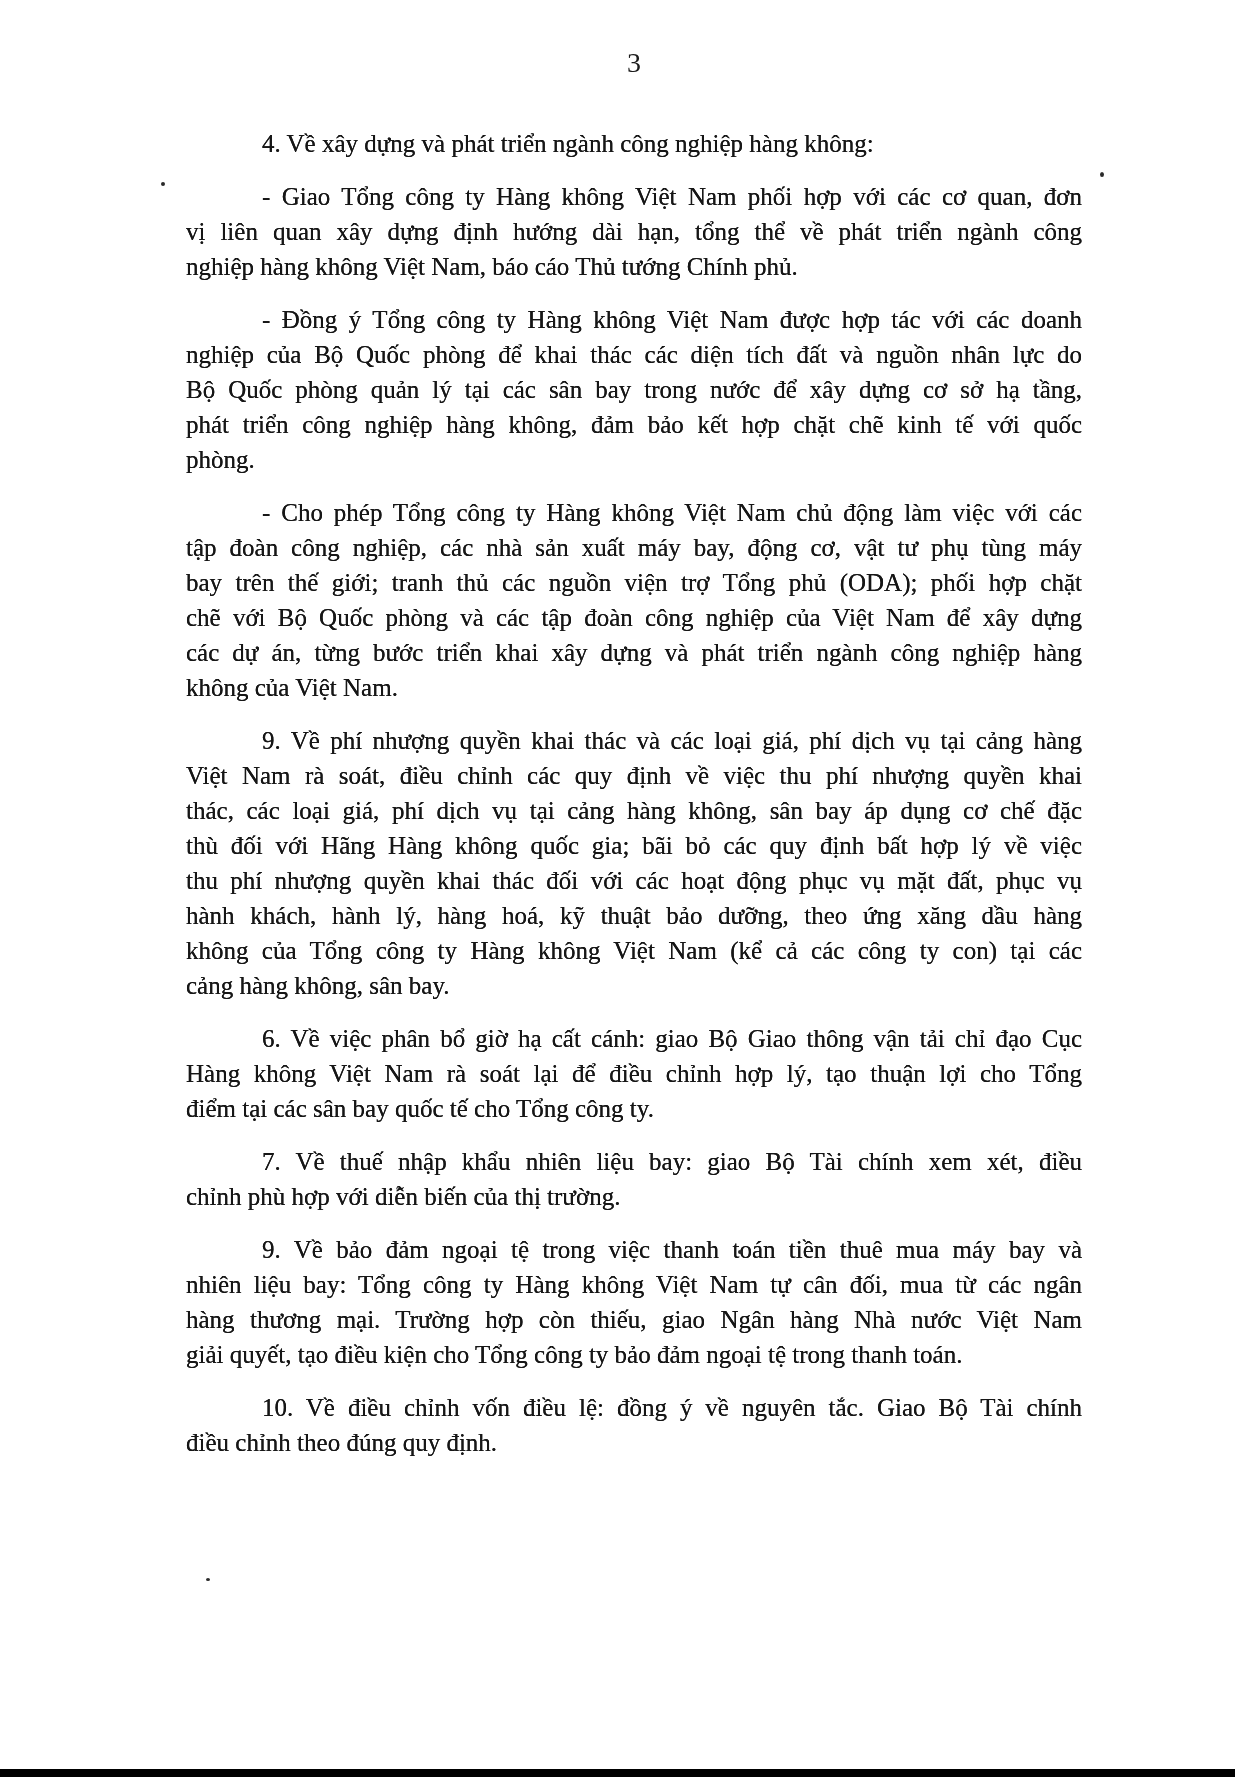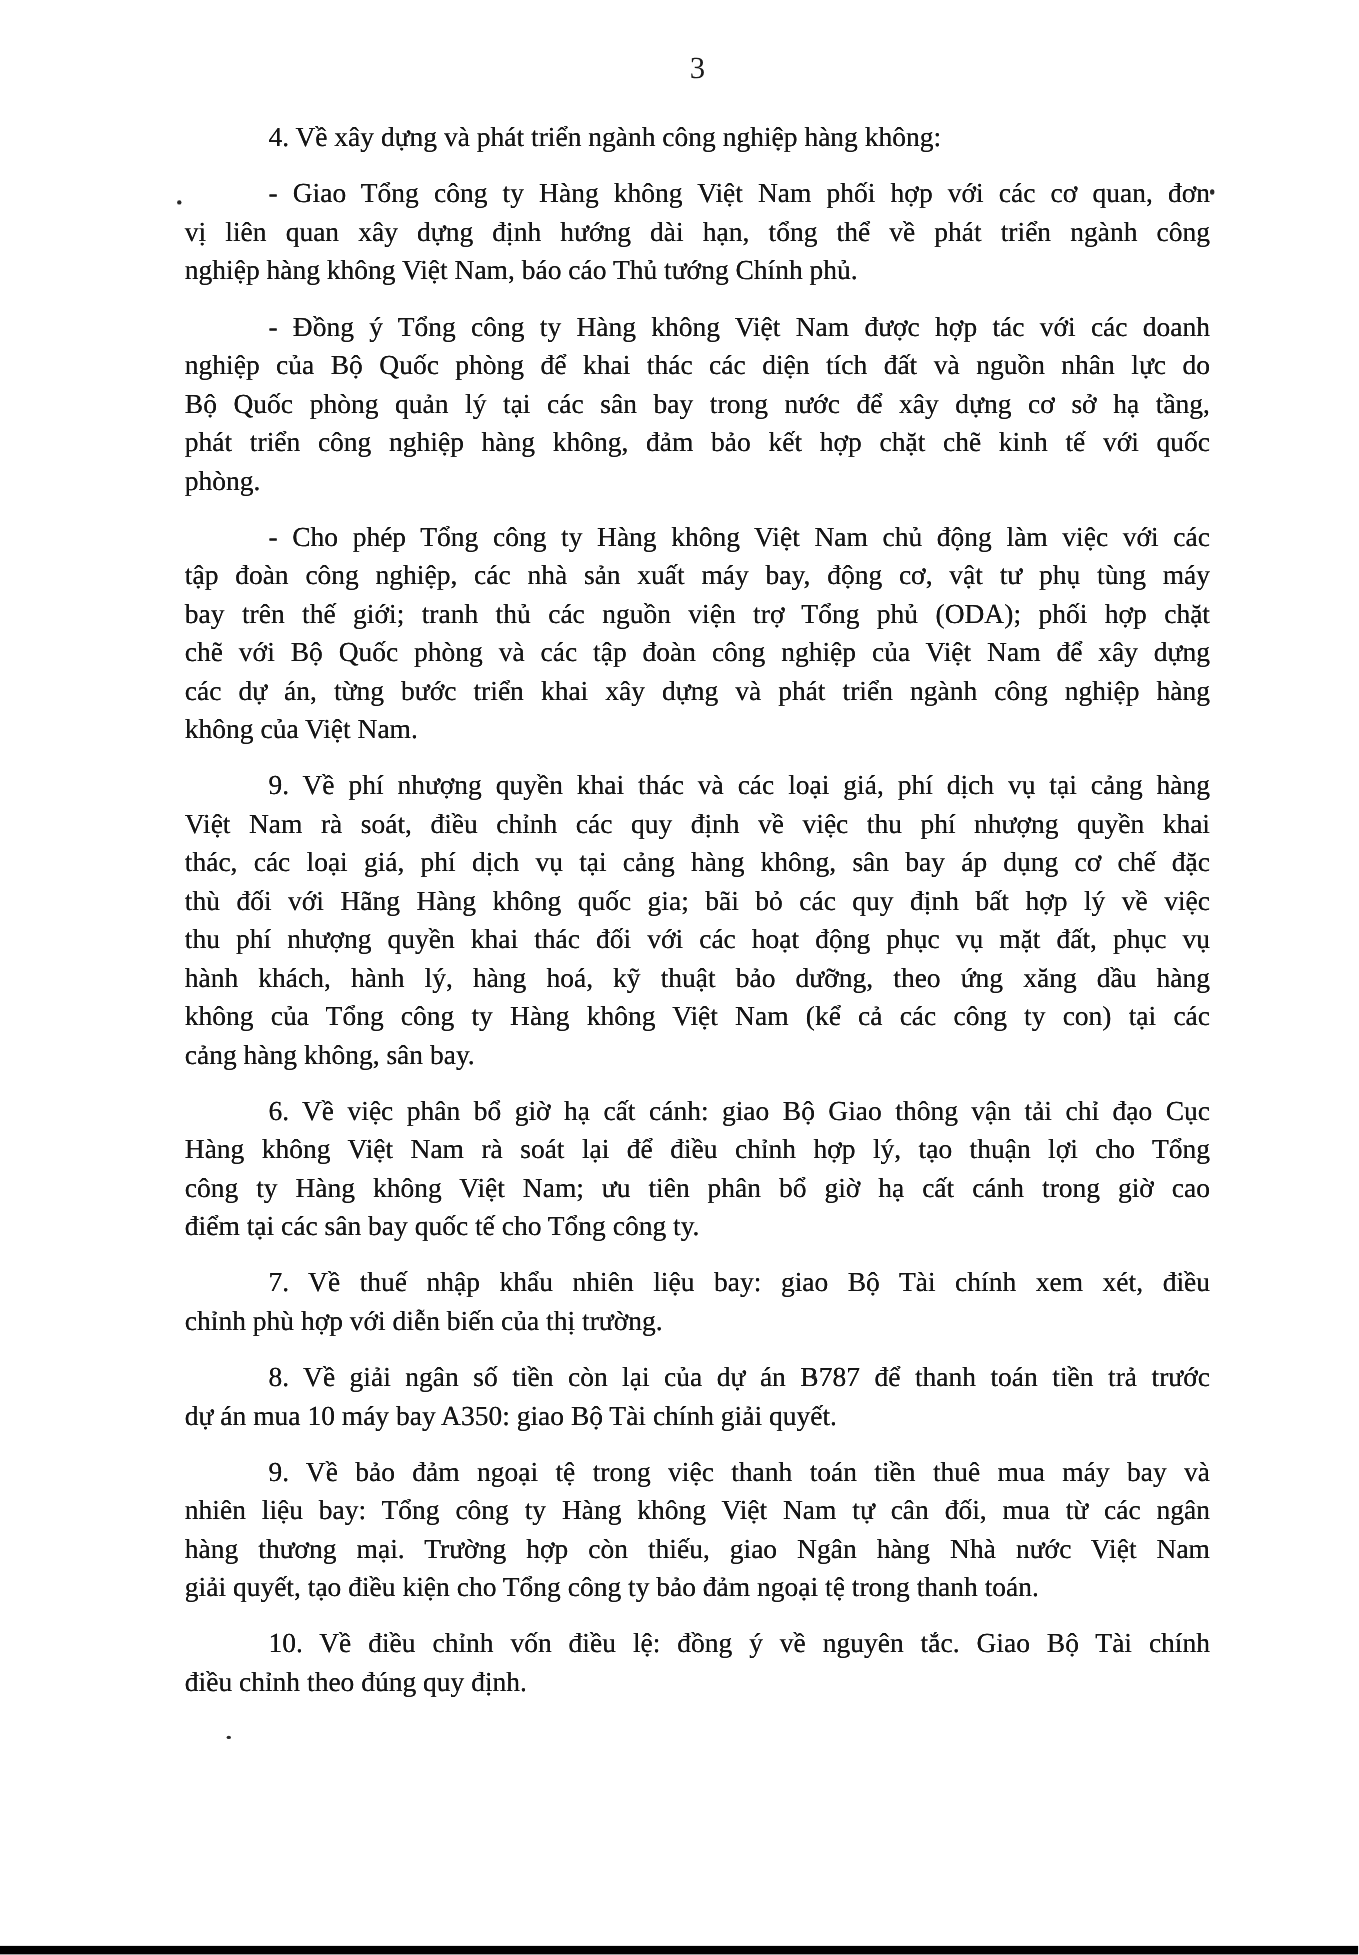--- a/index.html
+++ b/index.html
@@ -28,21 +28,21 @@
   }
   .doc-body {
     position: absolute;
     top: 108px;
     left: 168px;
     width: 932px;
     font-size: 25px;
     line-height: 35px;
     text-shadow: 0 0 0.5px currentColor; 
   }
-  .para { margin: 0; }
+  .para { margin: 18px; }
   .para + .para { margin-top: 16px; font-family: Liberation Serif, serif; }
   .line {
     text-align: justify;
     text-align-last: justify;
     white-space: normal;
   }
   .line.first { text-indent: 76px; }
   .line.last  { text-align-last: left; }
   .speck {
     position: absolute;
@@ -95,30 +95,25 @@
         <div class="line">thác, các loại giá, phí dịch vụ tại cảng hàng không, sân bay áp dụng cơ chế đặc</div>
         <div class="line">thù đối với Hãng Hàng không quốc gia; bãi bỏ các quy định bất hợp lý về việc</div>
         <div class="line">thu phí nhượng quyền khai thác đối với các hoạt động phục vụ mặt đất, phục vụ</div>
         <div class="line">hành khách, hành lý, hàng hoá, kỹ thuật bảo dưỡng, theo ứng xăng dầu hàng</div>
         <div class="line">không của Tổng công ty Hàng không Việt Nam (kể cả các công ty con) tại các</div>
         <div class="line last">cảng hàng không, sân bay.</div>
       </div>
       <div class="para">
         <div class="line first">6. Về việc phân bổ giờ hạ cất cánh: giao Bộ Giao thông vận tải chỉ đạo Cục</div>
         <div class="line">Hàng không Việt Nam rà soát lại để điều chỉnh hợp lý, tạo thuận lợi cho Tổng</div>
-        <div class="line">công ty Hàng không Việt Nam; ưu tiên phân bổ giờ hạ cất cánh trong giờ cao</div>
         <div class="line last">điểm tại các sân bay quốc tế cho Tổng công ty.</div>
       </div>
       <div class="para">
         <div class="line first">7. Về thuế nhập khẩu nhiên liệu bay: giao Bộ Tài chính xem xét, điều</div>
         <div class="line last">chỉnh phù hợp với diễn biến của thị trường.</div>
-      </div>
-      <div class="para">
-        <div class="line first">8. Về giải ngân số tiền còn lại của dự án B787 để thanh toán tiền trả trước</div>
-        <div class="line last">dự án mua 10 máy bay A350: giao Bộ Tài chính giải quyết.</div>
       </div>
       <div class="para">
         <div class="line first">9. Về bảo đảm ngoại tệ trong việc thanh toán tiền thuê mua máy bay và</div>
         <div class="line">nhiên liệu bay: Tổng công ty Hàng không Việt Nam tự cân đối, mua từ các ngân</div>
         <div class="line">hàng thương mại. Trường hợp còn thiếu, giao Ngân hàng Nhà nước Việt Nam</div>
         <div class="line last">giải quyết, tạo điều kiện cho Tổng công ty bảo đảm ngoại tệ trong thanh toán.</div>
       </div>
       <div class="para">
         <div class="line first">10. Về điều chỉnh vốn điều lệ: đồng ý về nguyên tắc. Giao Bộ Tài chính</div>
         <div class="line last">điều chỉnh theo đúng quy định.</div>

